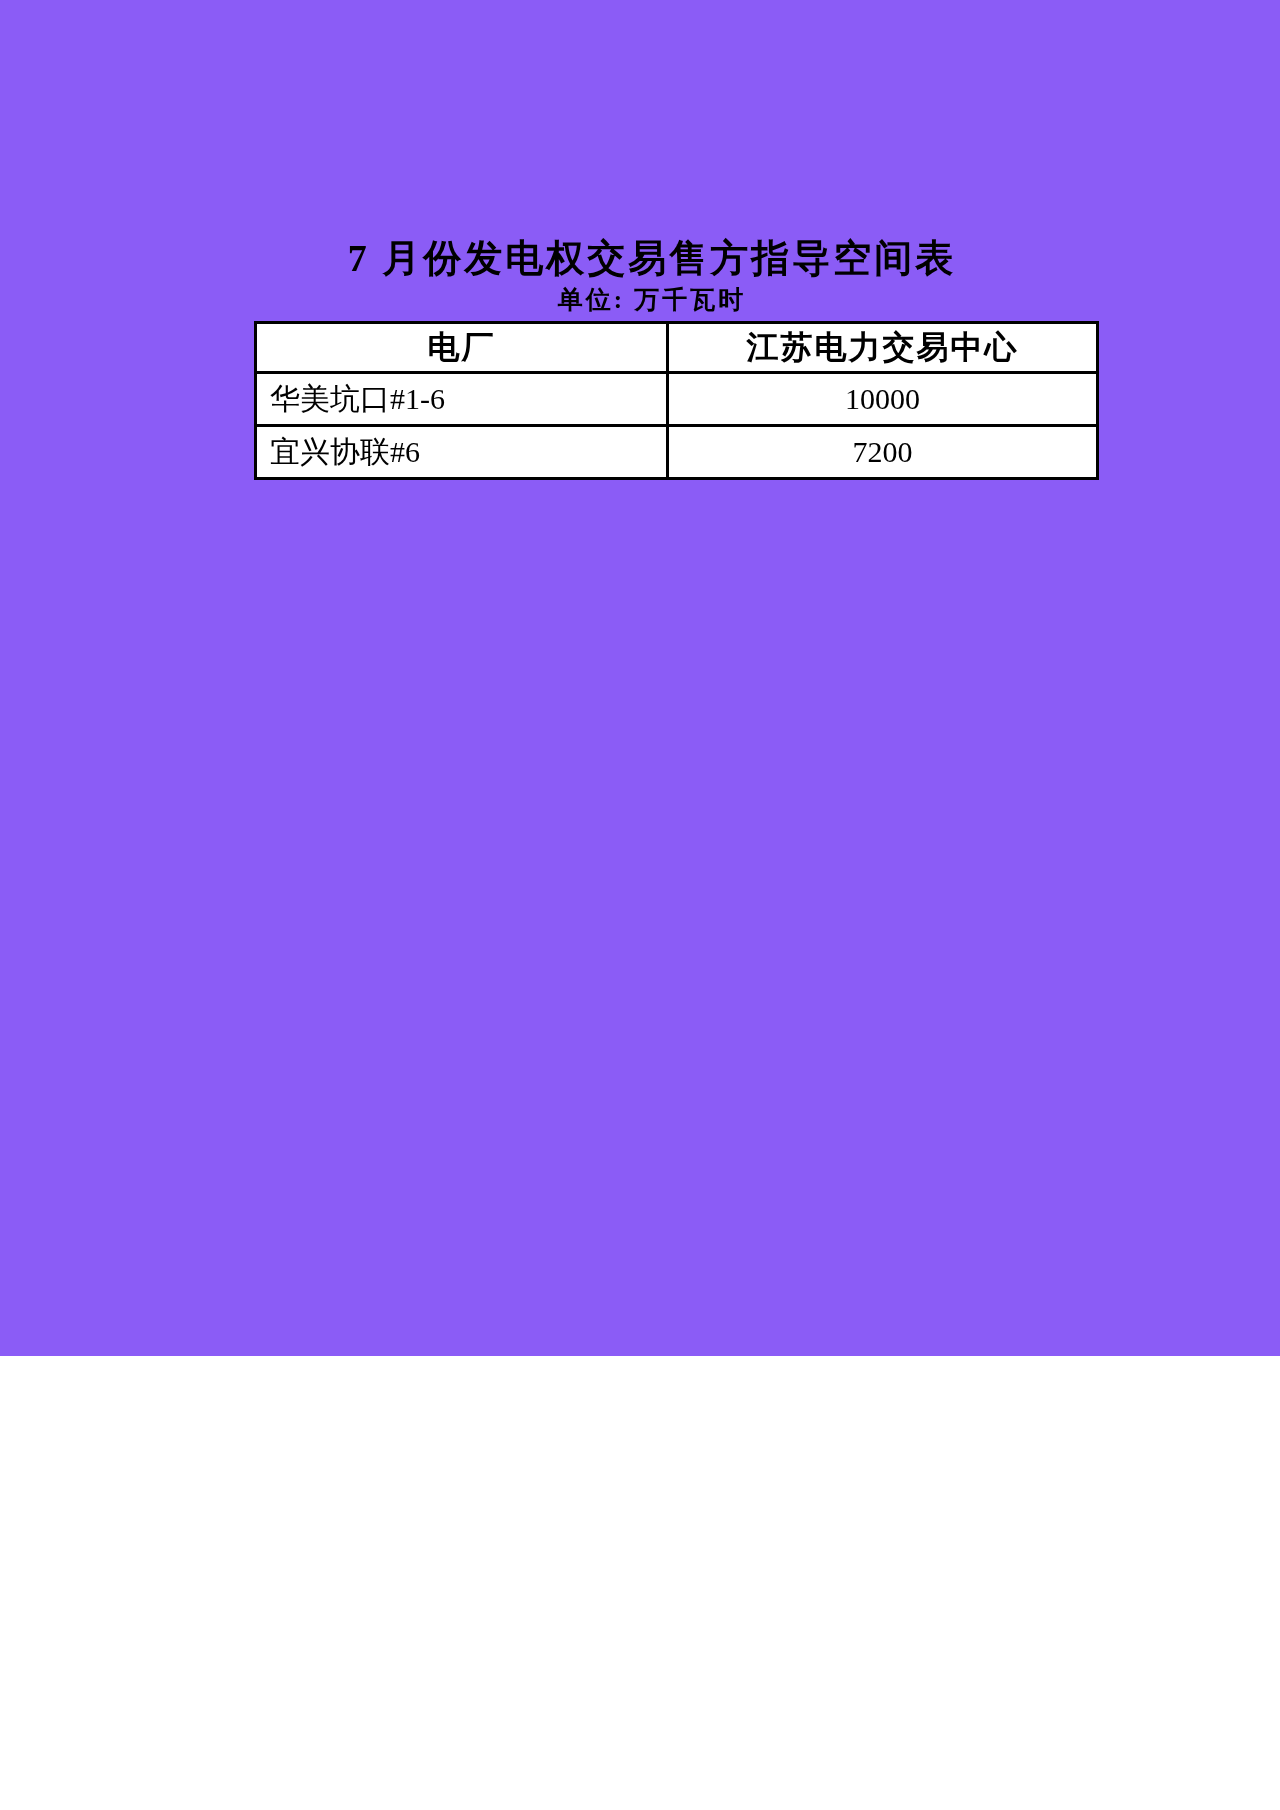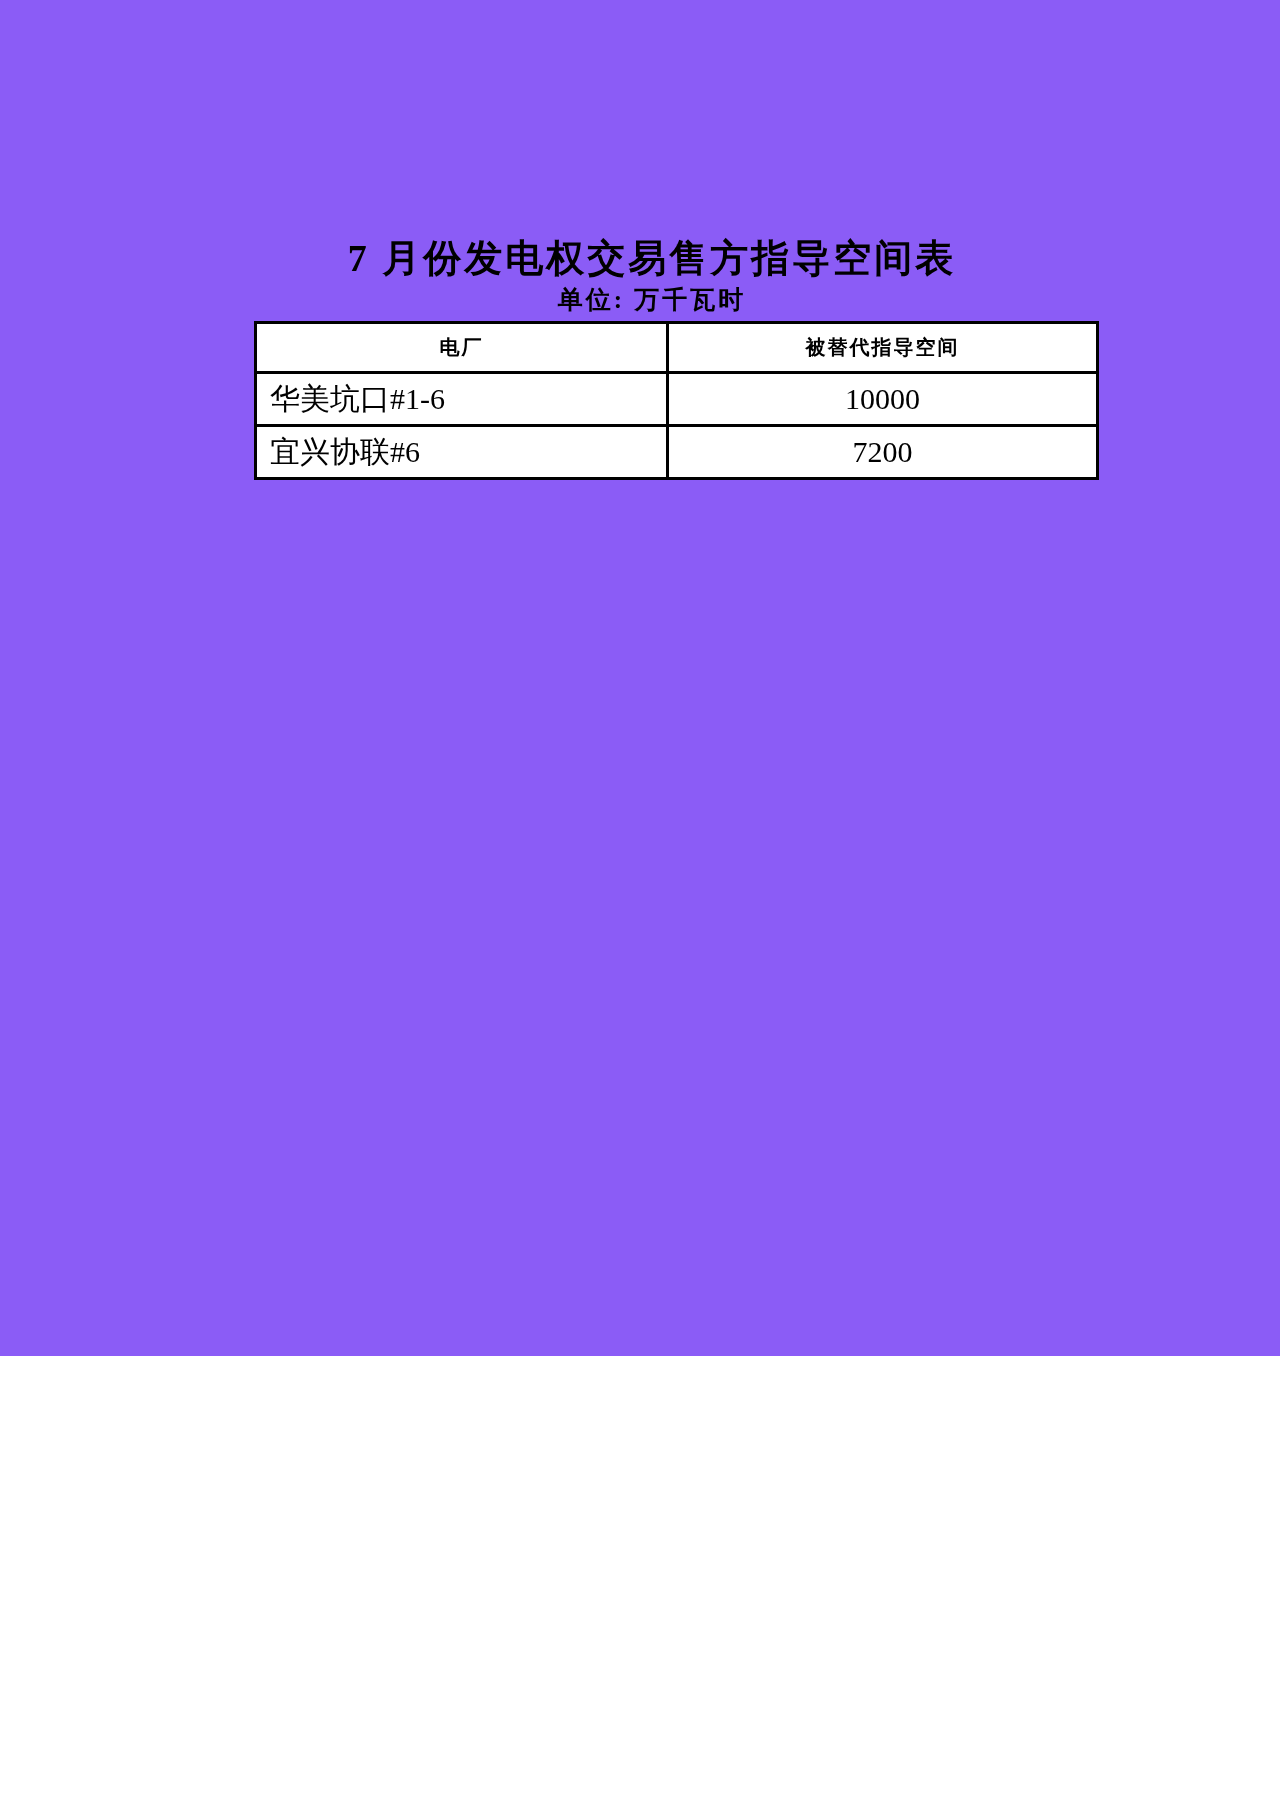--- a/index.html
+++ b/index.html
@@ -43,21 +43,21 @@
     table-layout: fixed;
     background: #ffffff;
   }
   table.gtable th, table.gtable td {
     border: 3px solid #000000;
     overflow: hidden;
     white-space: nowrap;
   }
   table.gtable th {
     height: 50px;
-    font-size: 20px;
+    font-size: 32px;
     font-weight: bold;
     text-align: center;
     letter-spacing: 2px;
   }
   table.gtable td {
     height: 53px;
     font-size: 30px;
     font-weight: normal;
   }
   td.plant {
@@ -106,21 +106,21 @@
   <div class="unit">单位: 万千瓦时</div>
 
   <table class="gtable">
     <colgroup>
       <col style="width:412px">
       <col style="width:430px">
     </colgroup>
     <thead>
       <tr>
         <th>电厂</th>
-        <th>被替代指导空间</th>
+        <th>江苏电力交易中心</th>
       </tr>
     </thead>
     <tbody>
       <tr>
         <td class="plant">华美坑口#1-6</td>
         <td class="num">10000</td>
       </tr>
       <tr>
         <td class="plant">宜兴协联#6</td>
         <td class="num">7200</td>

